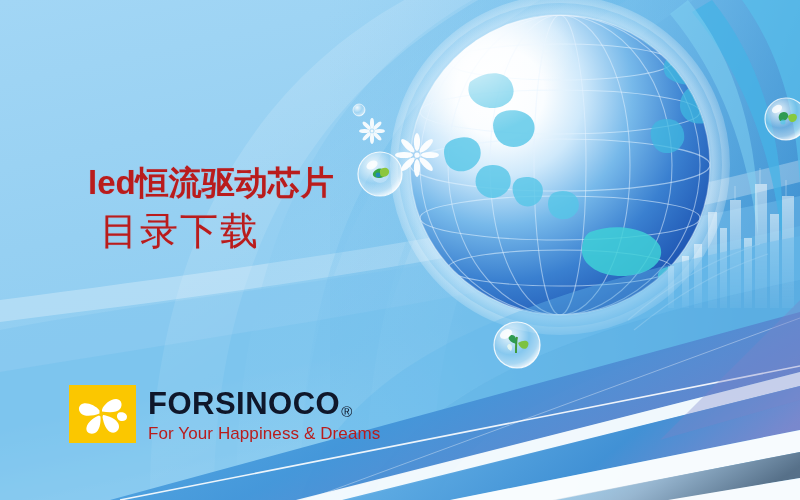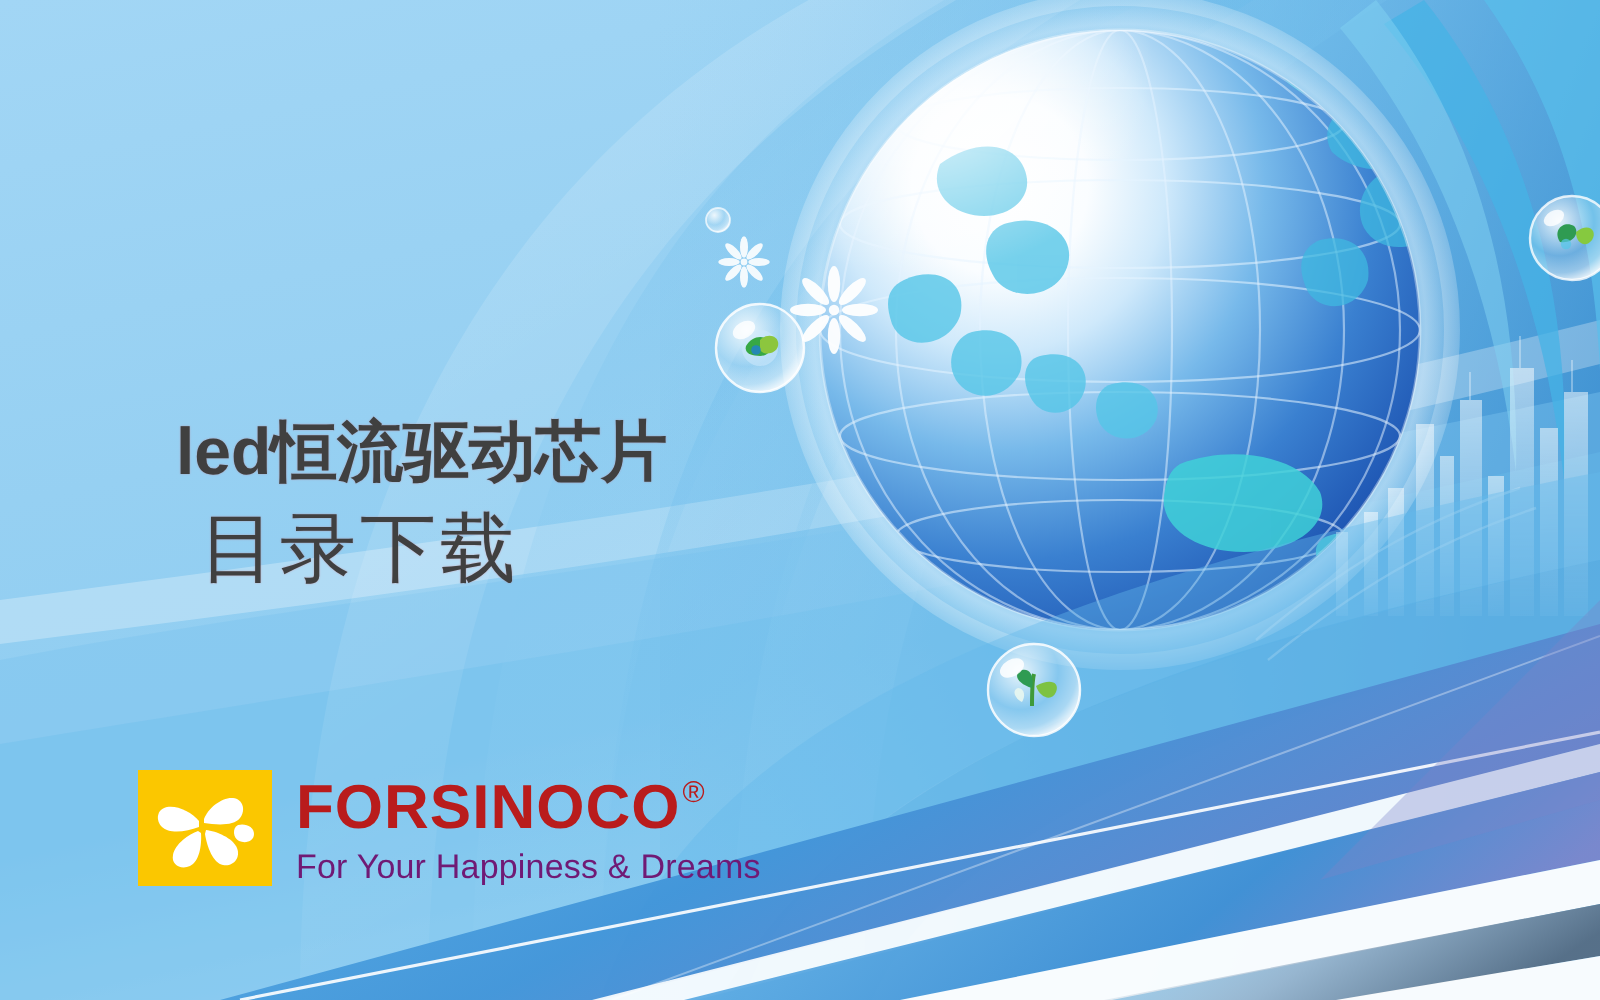--- a/index.html
+++ b/index.html
@@ -344,21 +344,21 @@
       </g>
       <ellipse cx="777" cy="109" rx="5.5" ry="3.6" fill="#ffffff" opacity=".8" transform="rotate(-30 777 109)"></ellipse>
     </g>
 
     <g>
       <circle cx="359" cy="110" r="6" fill="url(#bubbleGrad)"></circle>
       <circle cx="359" cy="110" r="6" fill="none" stroke="#ffffff" stroke-opacity=".7" stroke-width=".9"></circle>
     </g>
   </svg>
 
-  <div class="headline" style="color: #404040; margin-top: 43px;">
+  <div class="headline" style="color: #b91c1c;">
     <span class="ln1">led恒流驱动芯片</span>
     <span class="ln2">目录下载</span>
   </div>
 
   <div class="logo">
     <div class="logo-mark">
       <svg viewBox="0 0 67 58" xmlns="http://www.w3.org/2000/svg">
         <rect x="0" y="0" width="67" height="58" fill="#fbc700"></rect>
         <g fill="#ffffff">
 
@@ -368,21 +368,21 @@
 
           <path d="M30,30.5 C25.5,32 18.5,37 17.5,42.5 C16.5,47.5 21.5,50 26,48 C30.5,46 32,38 31.5,31.5 Z"></path>
 
           <path d="M34,30 C39,30.5 47.5,34 49.5,39 C51.5,44 47.5,48.5 42.5,47.5 C37.5,46.5 34.5,38.5 33.5,32 Z"></path>
 
           <path d="M50,27.5 C54,26.5 58,28.5 58,32 C58,35.5 54,37 50.5,35.5 C47.5,34 47,29 50,27.5 Z"></path>
         </g>
       </svg>
     </div>
     <div class="logo-text">
-      <div class="wordmark" style="color:#b91c1c;">
+      <div class="wordmark" style="color:#0f172a;align-items:flex-end;">
         <span>FORSINOCO</span>
           <span class="reg">®</span>
       </div>
-      <div class="tagline" style="color:#701a75;">For Your Happiness &amp; Dreams</div>
+      <div class="tagline" style="color:#b91c1c;">For Your Happiness &amp; Dreams</div>
     </div>
   </div>
 
 </div>
 
 </body></html>

